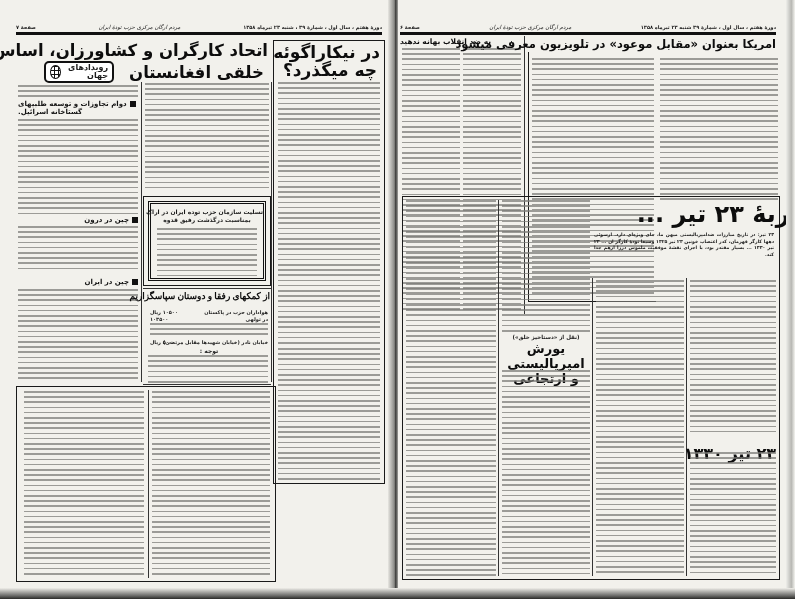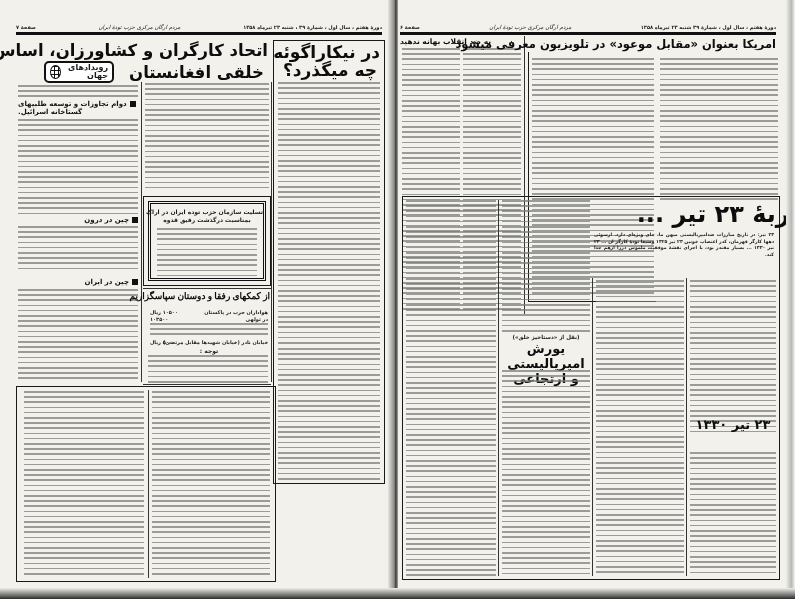--- a/index.html
+++ b/index.html
@@ -193,20 +193,20 @@
       <div class="lines"></div>
     </div>
   <div class="vrule" style="left:194px; top:278px; height:298px;"></div>
   <div class="col" style="left:198px; top:280px; width:88px; height:296px;">
       <div class="lines"></div>
     </div>
   <div class="vrule" style="left:288px; top:278px; height:298px;"></div>
   <div class="col" style="left:292px; top:280px; width:86px; height:152px;">
       <div class="lines"></div>
     </div>
-  <div class="headline" style="left:292px; top:418px; width:86px; font-size:13px; text-align:center;">۲۳ تیر ۱۳۳۰</div>
+  <div class="headline" style="left:292px; top:446px; width:86px; font-size:16px; text-align:center;">۲۳ تیر ۱۳۳۰</div>
   <div class="col" style="left:292px; top:452px; width:86px; height:124px;">
       <div class="lines"></div>
     </div>
 </div>
 
 <div class="right-edge"></div>
 <div class="bottom-shadow"></div>
 
 </body></html>

